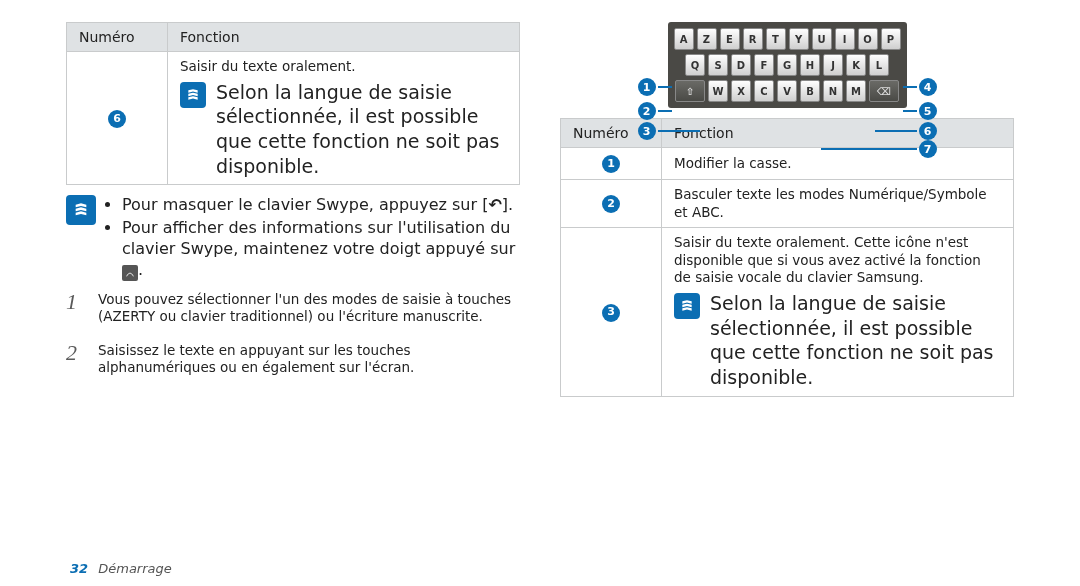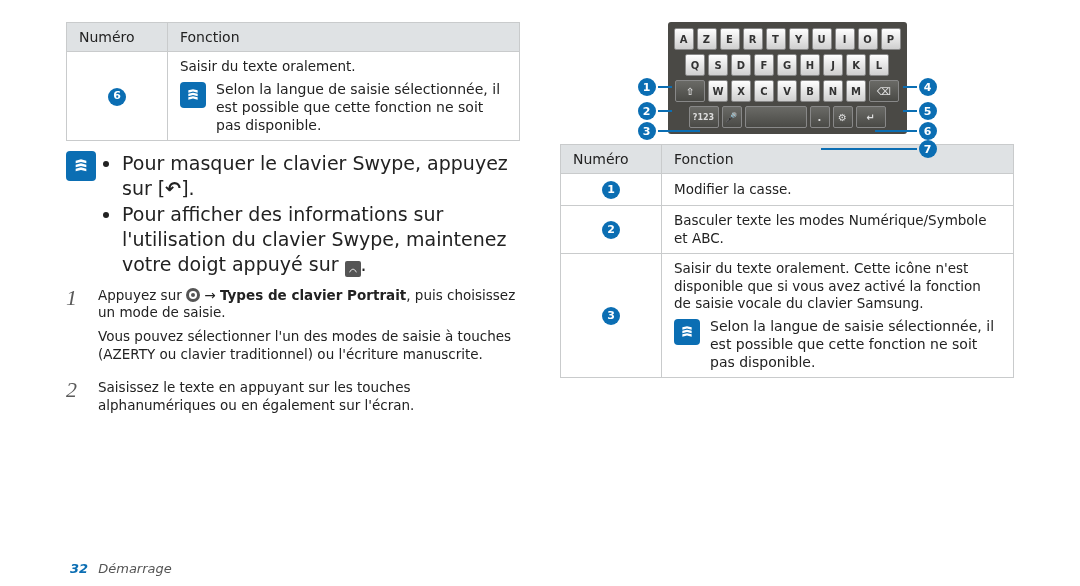--- a/index.html
+++ b/index.html
@@ -84,30 +84,30 @@
     font-size: 14px;
     flex: 0 0 auto;
   }
   .note-icon svg { fill: #fff; }
   .note-row {
     display: flex;
     gap: 10px;
     align-items: flex-start;
   }
   .note-row .note-icon { margin-top: 2px; }
-  .note-row .body { flex: 1; font-size: 14px; line-height: 1.3; }
+  .note-row .body { flex: 1; font-size: 19px; line-height: 1.3; }
 
   .tipbox {
     display: flex;
     gap: 10px;
     align-items: flex-start;
     margin: 8px 0;
   }
   .tipbox .note-icon { width: 30px; height: 30px; }
-  .tipbox .body { flex: 1; font-size: 19px; line-height: 1.3; }
+  .tipbox .body { flex: 1; font-size: 16px; line-height: 1.3; }
   .tipbox ul { margin: 0; padding-left: 16px; }
   .tipbox li { margin-bottom: 2px; }
 
   h2.section {
     font-size: 20px;
     font-weight: 700;
     margin: 14px 0 6px 0;
     color: #111;
   }
   h2.section .chev {
@@ -293,23 +293,20 @@
               </span><span>.</span>
           </li>
         </ul>
       </div>
     </div>
 
 
     <div class="step">
       <div class="num">1</div>
       <div class="body">
-        <p>
-          <span>Appuyez sur </span><span class="gear-icon"></span><span> → </span><b>Types de clavier Portrait</b><span>, puis choisissez un mode de saisie.</span>
-        </p>
         <p>Vous pouvez sélectionner l'un des modes de saisie à touches (AZERTY ou clavier traditionnel) ou l'écriture manuscrite.</p>
       </div>
     </div>
 
     <div class="step">
       <div class="num">2</div>
       <div class="body">Saisissez le texte en appuyant sur les touches alphanumériques ou en également sur l'écran.</div>
     </div>
 
   </div>
@@ -348,28 +345,20 @@
             <div class="key wide dark">⇧</div>
             <div class="key">W</div>
             <div class="key">X</div>
             <div class="key">C</div>
             <div class="key">V</div>
             <div class="key">B</div>
             <div class="key">N</div>
             <div class="key">M</div>
             <div class="key wide dark">⌫</div>
           </div>
-          <div class="krow">
-            <div class="key wide dark" style="font-size:8px;">?123</div>
-            <div class="key dark">🎤</div>
-            <div class="key space dark"></div>
-            <div class="key dark">.</div>
-            <div class="key dark">⚙</div>
-            <div class="key wide dark">↵</div>
-          </div>
         </div>
 
         <div class="callout" style="left:-30px; top:56px;">
           <span class="circle-num">1</span>
           <span class="line" style="width:14px;"></span>
         </div>
         <div class="callout" style="left:-30px; top:80px;">
           <span class="circle-num">2</span>
           <span class="line" style="width:14px;"></span>
         </div>

